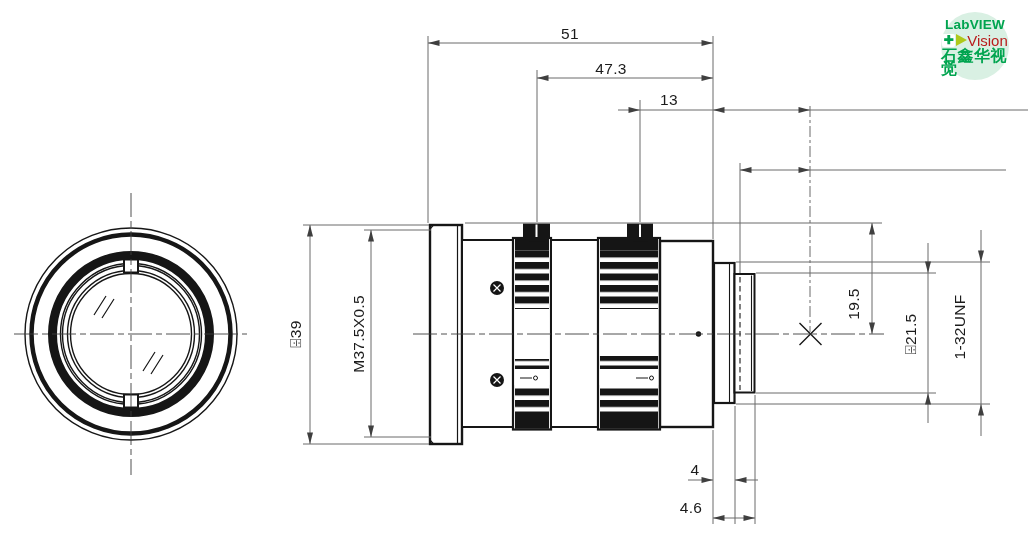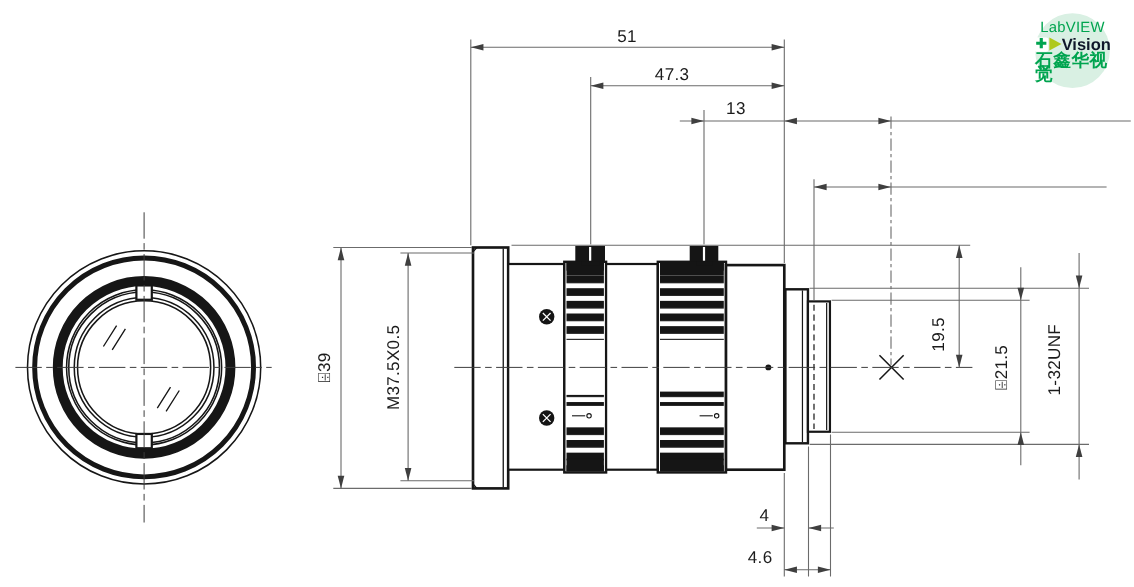--- a/index.html
+++ b/index.html
@@ -7,27 +7,27 @@
          font-family:"Liberation Sans",sans-serif;}
   #drawing{position:absolute;left:0;top:0;}
   .dim{position:absolute;font-size:15.5px;color:#1b1b1b;white-space:nowrap;
        transform:translate(-50%,-50%);letter-spacing:0.3px;}
   .dim.v{transform:translate(-50%,-50%) rotate(-90deg);}
   .dim.anchor{transform:none;font-size:16px;}
   
   .logo{position:absolute;left:941px;top:12px;width:68px;height:68px;border-radius:50%;
         background:#D9F0E3;display:flex;flex-direction:column;align-items:center;
         justify-content:center;}
-  .logo .l1{font-size:13.5px;font-weight:normal;color:#00A44F;letter-spacing:0.2px;line-height:14px;}
+  .logo .l1{font-size:13.5px;font-weight:bold;color:#00A44F;letter-spacing:0.2px;line-height:14px;}
   .logo .l2{display:flex;align-items:center;margin:1px 0;line-height:15px;}
   .plusbox{display:inline-block;width:13px;height:13px;background:#fff;color:#00A44F;
            font-size:12px;font-weight:bold;line-height:13px;text-align:center;border-radius:2px;}
   .tri{width:0;height:0;border-left:11px solid #AFC91A;border-top:6.5px solid transparent;
        border-bottom:6.5px solid transparent;margin-left:1px;}
-  .logo .vision{font-size:15px;font-weight:bold;color:#0f172a;}
+  .logo .vision{font-size:15px;font-weight:normal;color:#b91c1c;}
   .logo .l3{font-size:16px;font-weight:bold;color:#00A44F;line-height:13px;letter-spacing:0.5px;}
 </style>
 </head>
 <body>
 
 <div id="stage">
 
 <svg id="drawing" width="1031" height="534" viewBox="0 0 1031 534">
   <defs>
     <path id="arr" d="M0,0 L-11.5,-3 L-11.5,3 Z"></path>

